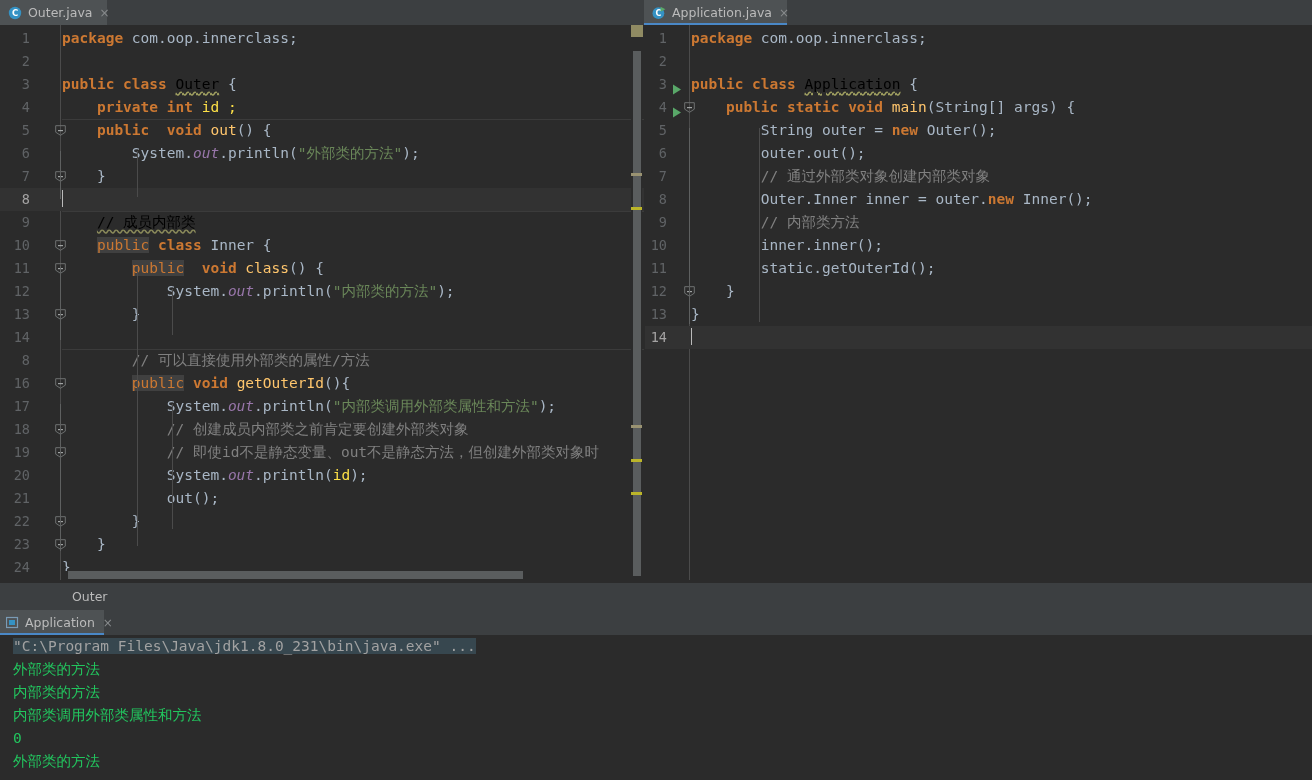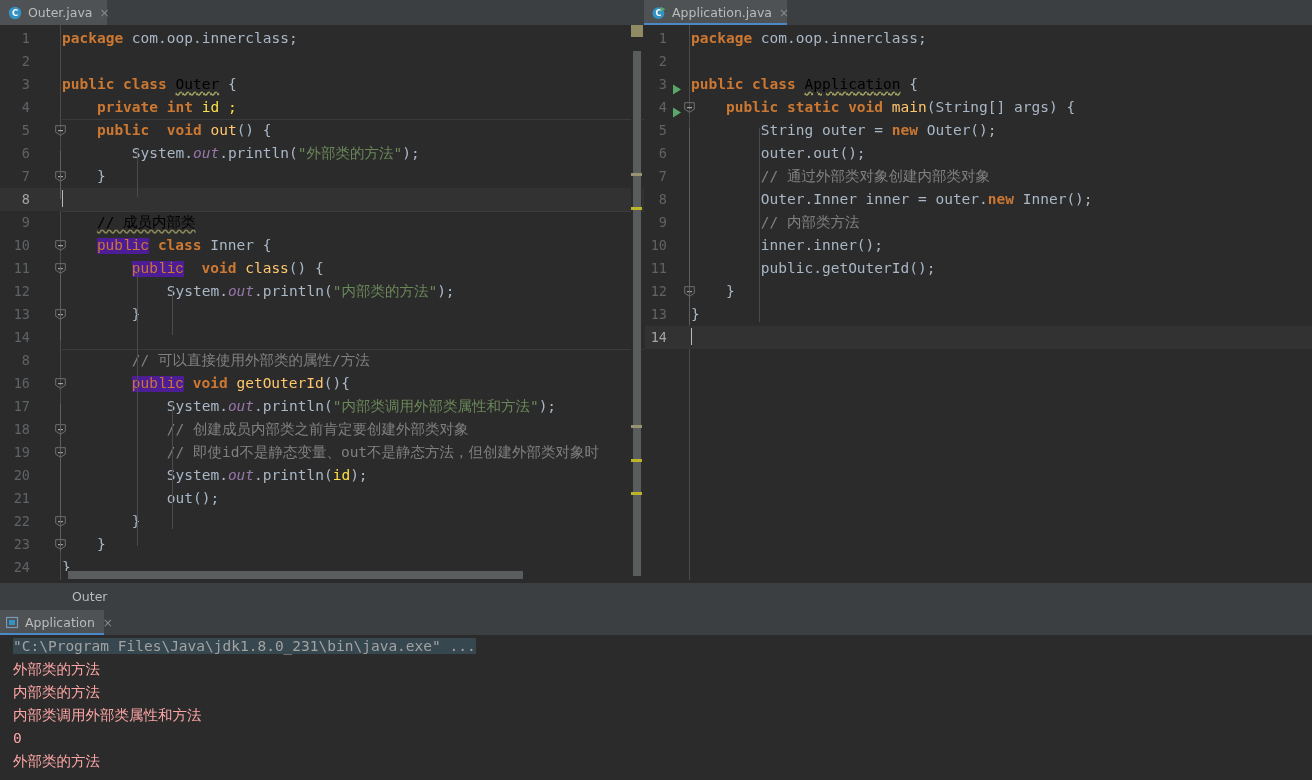--- a/index.html
+++ b/index.html
@@ -120,21 +120,21 @@
     text-decoration-style: wavy;
     text-decoration-color: #a0a060;
     text-underline-offset: 2px;
   }
   .cmtsq {
     text-decoration: underline;
     text-decoration-style: wavy;
     text-decoration-color: #8a8a5a;
     text-underline-offset: 2px;
   }
-  .hl { background: #4c1d95; color: #cc7832; font-family: Liberation Mono, monospace; }
+  .hl { background: #404040; color: #cc7832; }
 
   .caret-bar {
     display: inline-block; width: 1px; height: 17px;
     background: #bbbbbb; vertical-align: -3px;
   }
 
   
   .vscroll-track {
     position: absolute; top: 25px; width: 11px; height: 555px;
     background: #2b2b2b;
@@ -191,21 +191,21 @@
   .console-tab .ct-close { color: #888b8d; font-size: 12px; }
 
   .console-body {
     position: absolute; left: 0; top: 635px; width: 1312px; height: 145px;
     background: #2b2b2b;
     overflow: hidden;
   }
   .console-line {
     height: 23px; line-height: 23px; padding-left: 13px;
     font-family: "DejaVu Sans Mono", monospace;
-    font-size: 14.5px; color: #fca5a5;
+    font-size: 14.5px; color: #22c55e;
     white-space: pre;
   }
   .console-line.cmdline { color: #a2a2a2; }
   .console-line.cmdline .cmd-hl { background: #37474f; }
 </style>
 </head>
 <body>
 
 <div id="root">
 
@@ -337,21 +337,21 @@
                 <rect x="3" y="5" width="5" height="1.2" fill="#a0a3a3"></rect>
               </svg></span><span class="run-arrow" style="top: 6px;"><svg width="10" height="11" viewBox="0 0 10 11">
                 <path d="M1 0.5 L9 5.5 L1 10.5 Z" fill="#59a869"></path>
               </svg></span></div>
           <div class="line"><span class="gutter-num">5</span><span class="code-text"><span class="id">        String outer = </span><span class="kw">new </span><span class="id">Outer();</span></span></div>
           <div class="line"><span class="gutter-num">6</span><span class="code-text"><span class="id">        outer.out();</span></span></div>
           <div class="line"><span class="gutter-num">7</span><span class="code-text"><span class="id">        </span><span class="cmt">// 通过外部类对象创建内部类对象</span></span></div>
           <div class="line"><span class="gutter-num">8</span><span class="code-text"><span class="id">        Outer.Inner inner = outer.</span><span class="kw">new </span><span class="id">Inner();</span></span></div>
           <div class="line"><span class="gutter-num">9</span><span class="code-text"><span class="id">        </span><span class="cmt">// 内部类方法</span></span></div>
           <div class="line"><span class="gutter-num">10</span><span class="code-text"><span class="id">        inner.inner();</span></span></div>
-          <div class="line"><span class="gutter-num">11</span><span class="code-text"><span class="id">        public.getOuterId();</span></span></div>
+          <div class="line"><span class="gutter-num">11</span><span class="code-text"><span class="id">        static.getOuterId();</span></span></div>
           <div class="line"><span class="gutter-num">12</span><span class="code-text"><span class="id">    }</span></span><span class="fold" style="top: 6px;"><svg width="11" height="11" viewBox="0 0 11 11">
                 <path d="M0.7 0.7 H10.3 V7.2 L5.5 10.3 L0.7 7.2 Z" fill="none" stroke="#6e7171" stroke-width="1"></path>
                 <rect x="3" y="5" width="5" height="1.2" fill="#a0a3a3"></rect>
               </svg></span></div>
           <div class="line"><span class="gutter-num">13</span><span class="code-text"><span class="id">}</span></span></div>
           <div class="line caret"><span class="gutter-num">14</span><span class="code-text"><span class="caret-bar"></span></span></div>
         </div>
       <div class="fold-line" style="top:103px;height:196px;"></div>
       <div class="indent-guide" style="left:114px;top:103px;height:194px;"></div>
     </div>

